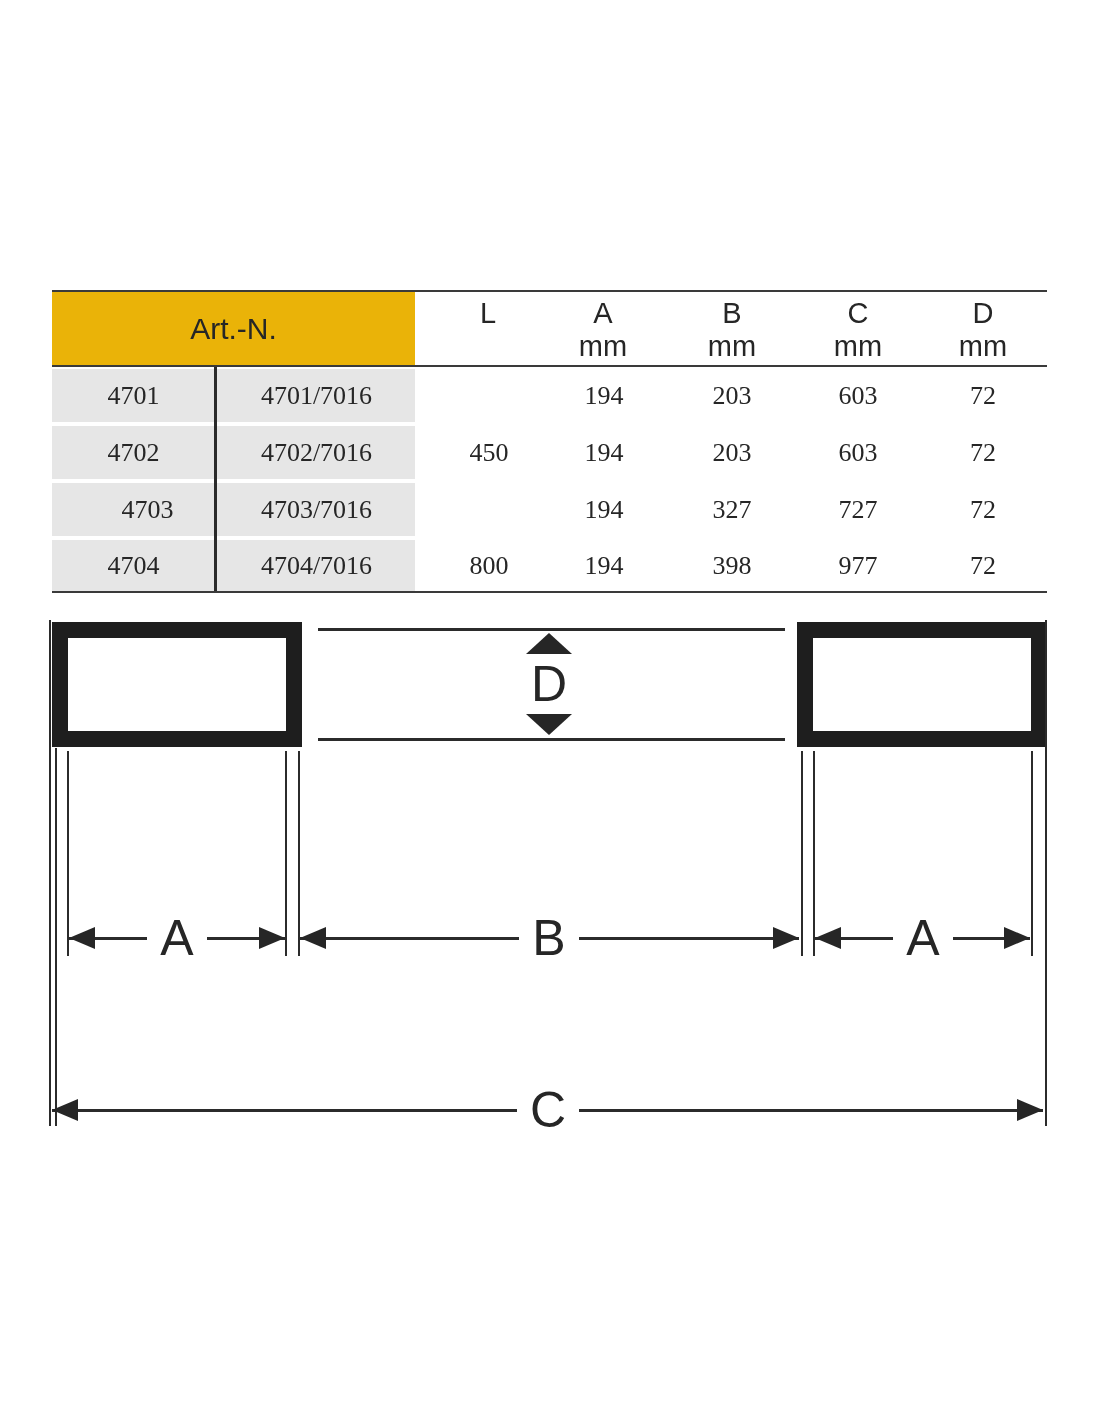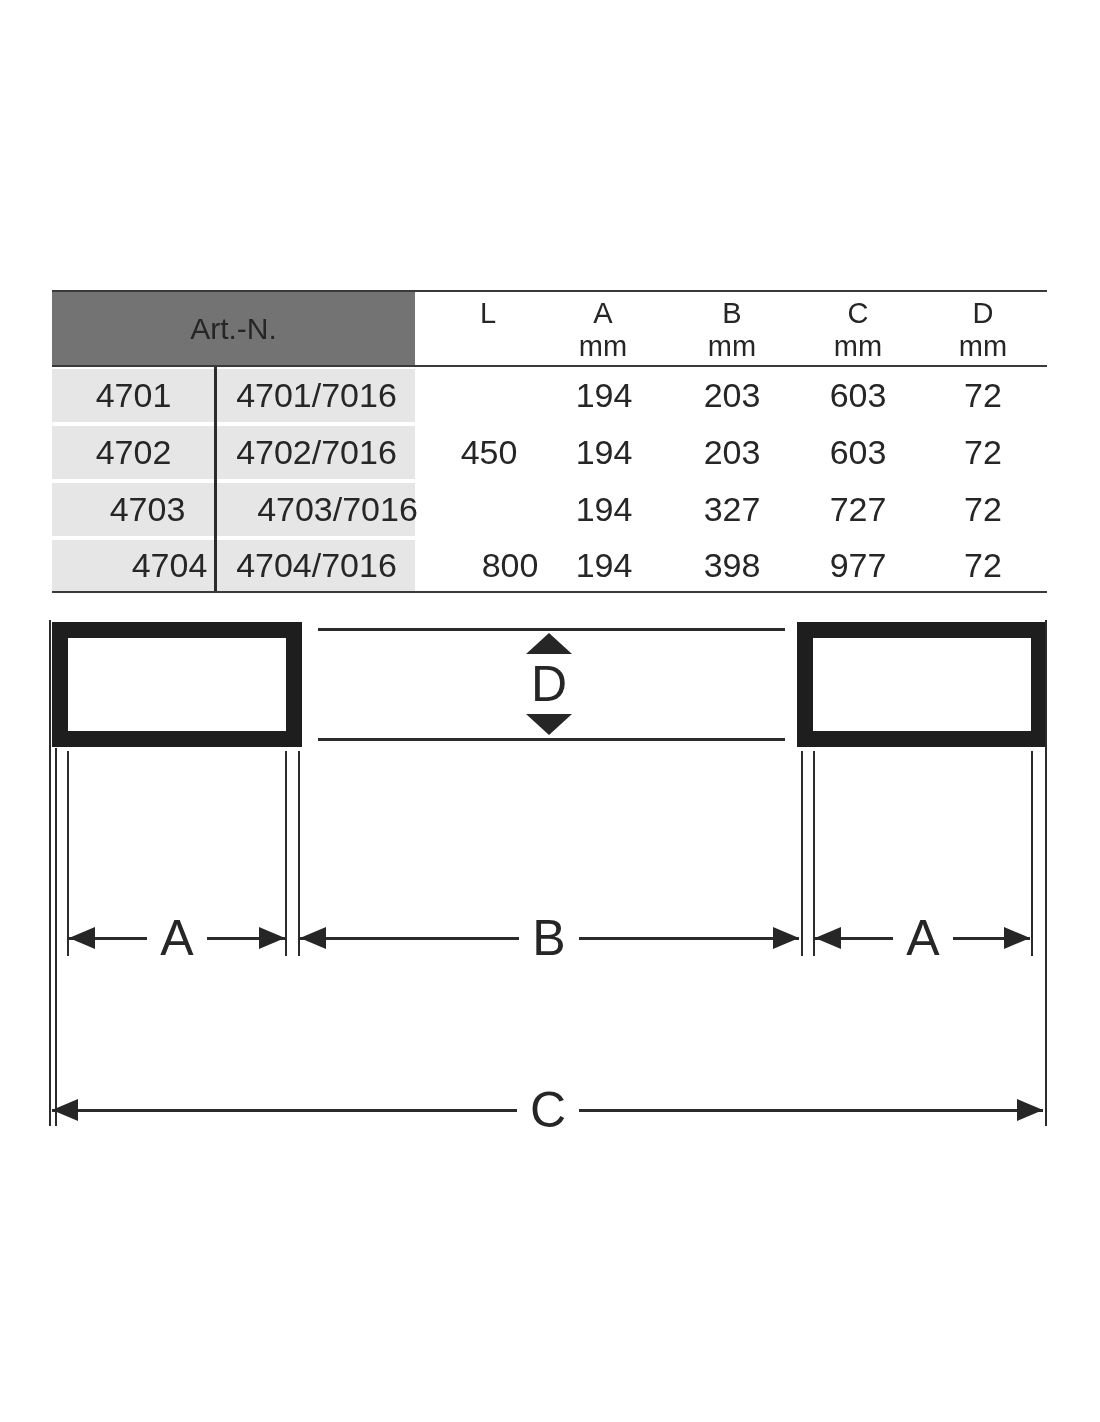--- a/index.html
+++ b/index.html
@@ -8,34 +8,35 @@
     width:1100px;height:1422px;
     background:#ffffff;
     font-family:"Liberation Sans", sans-serif;
     color:#262626;
     overflow:hidden;
   }
   .hline{position:absolute;background:#3a3a3a;}
   
   .art-header{
     position:absolute;left:52px;top:292px;width:363px;height:73px;
-    background:#737373;display:flex;align-items:center;justify-content:center;
+    background:#eab308;display:flex;align-items:center;justify-content:center;
     font-size:30px;
   }
   .col-head{
     position:absolute;top:297px;width:120px;height:66px;
     display:flex;flex-direction:column;align-items:center;
     font-size:29px;line-height:33px;
   }
   .t-row{position:absolute;left:52px;width:995px;}
   .t-row .gray{position:absolute;left:0;top:0;width:363px;height:100%;background:#e6e6e6;}
   .cell{
     position:absolute;top:0;height:100%;
     display:flex;align-items:center;justify-content:center;
-    font-size:34px;
+    font-size:26px;
+    font-family:Liberation Serif, serif;
   }
   .divider{position:absolute;left:214px;top:367px;width:3px;height:224px;background:#2b2b2b;}
   
   .pocket{
     position:absolute;width:250px;height:125px;box-sizing:border-box;
     border:16px solid #1e1e1e;background:#ffffff;
   }
   .dimline{position:absolute;height:3px;background:#2b2b2b;}
   .ext{position:absolute;width:2px;background:#2b2b2b;}
   .head-left{
@@ -115,32 +116,32 @@
     <div class="cell" style="left:377px;width:120px;">450</div>
     <div class="cell" style="left:492px;width:120px;">194</div>
     <div class="cell" style="left:620px;width:120px;">203</div>
     <div class="cell" style="left:746px;width:120px;">603</div>
     <div class="cell" style="left:871px;width:120px;">72</div>
   </div>
 
   <div class="t-row" style="top:483px;height:53px;">
     <div class="gray"></div>
     <div class="cell" style="left:0px;width:163px;padding-left:14px;">4703</div>
-    <div class="cell" style="left:166px;width:197px;margin-left:21px;">4703/7016</div>
+    <div class="cell" style="left:166px;width:197px;">4703/7016</div>
     <div class="cell" style="left:492px;width:120px;">194</div>
     <div class="cell" style="left:620px;width:120px;">327</div>
     <div class="cell" style="left:746px;width:120px;">727</div>
     <div class="cell" style="left:871px;width:120px;">72</div>
   </div>
 
   <div class="t-row" style="top:540px;height:51px;">
     <div class="gray"></div>
-    <div class="cell" style="left:0px;width:163px;margin-left:36px;">4704</div>
+    <div class="cell" style="left:0px;width:163px;">4704</div>
     <div class="cell" style="left:166px;width:197px;">4704/7016</div>
-    <div class="cell" style="left:398px;width:120px;">800</div>
+    <div class="cell" style="left:377px;width:120px;">800</div>
     <div class="cell" style="left:492px;width:120px;">194</div>
     <div class="cell" style="left:620px;width:120px;">398</div>
     <div class="cell" style="left:746px;width:120px;">977</div>
     <div class="cell" style="left:871px;width:120px;">72</div>
   </div>
 
   <div class="divider"></div>
   <div class="hline" style="left:52px;top:591px;width:995px;height:2px;"></div>
 
   <div class="pocket" style="left:52px;top:622px;"></div>

